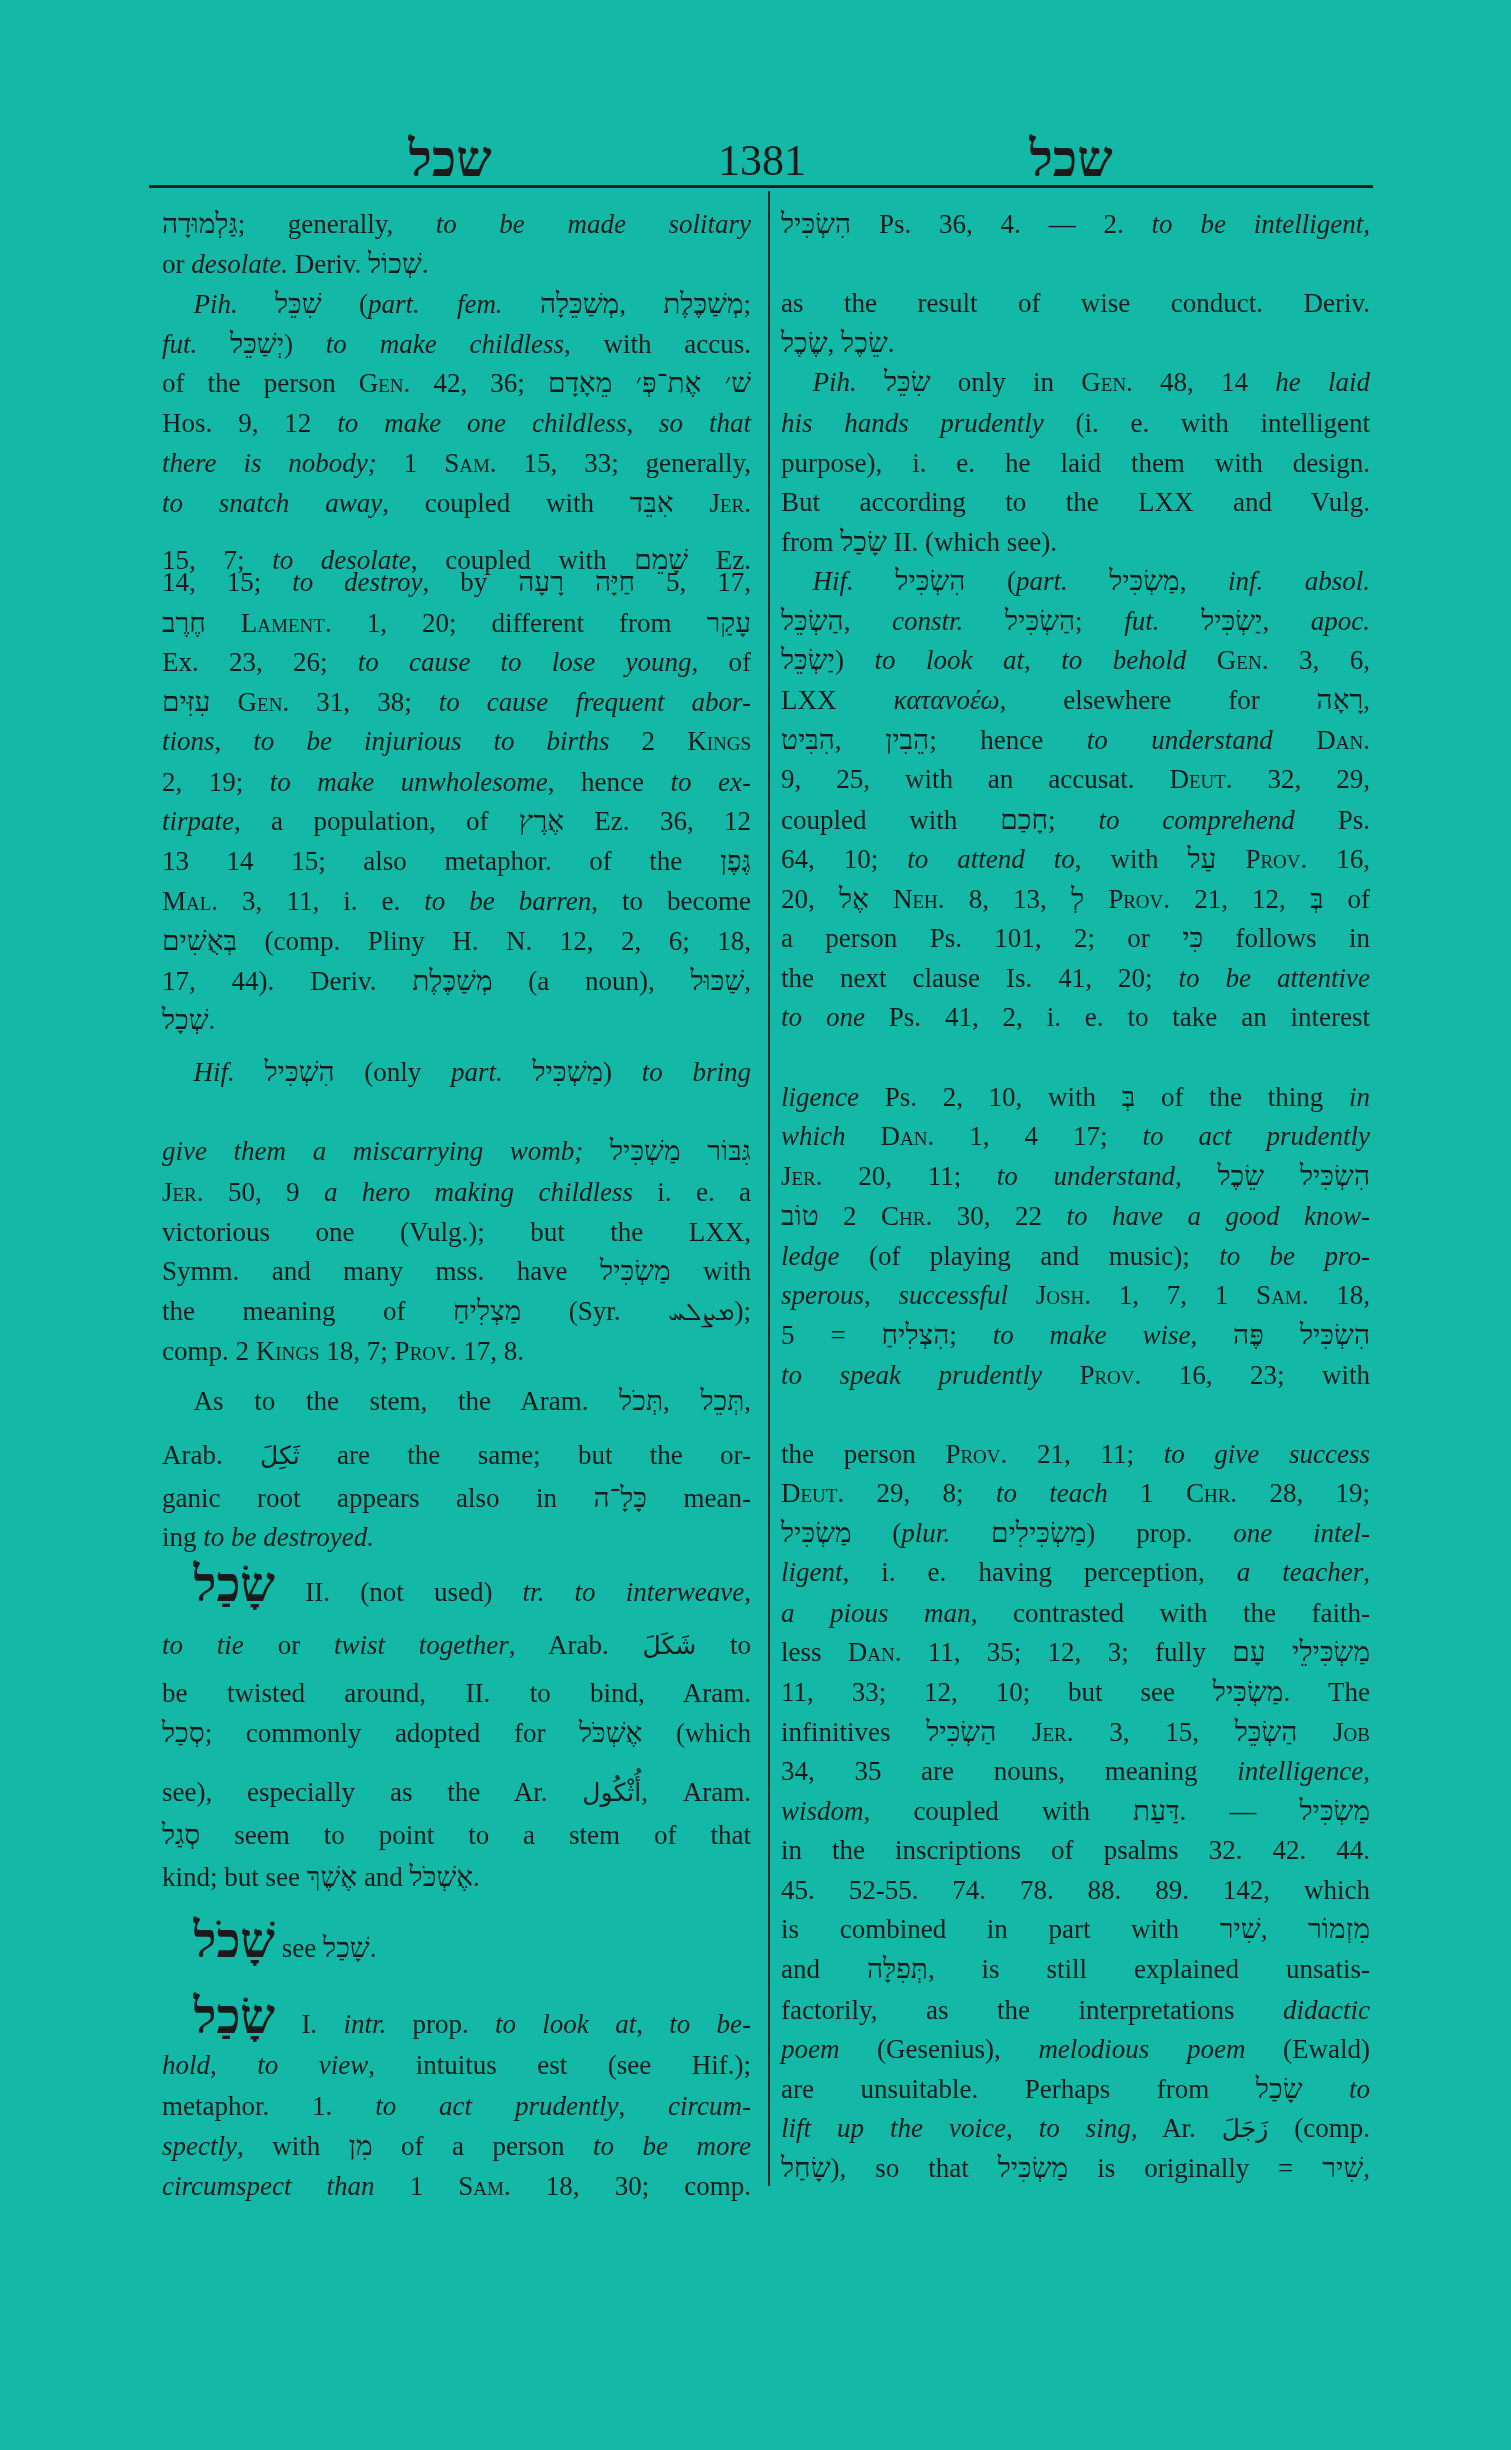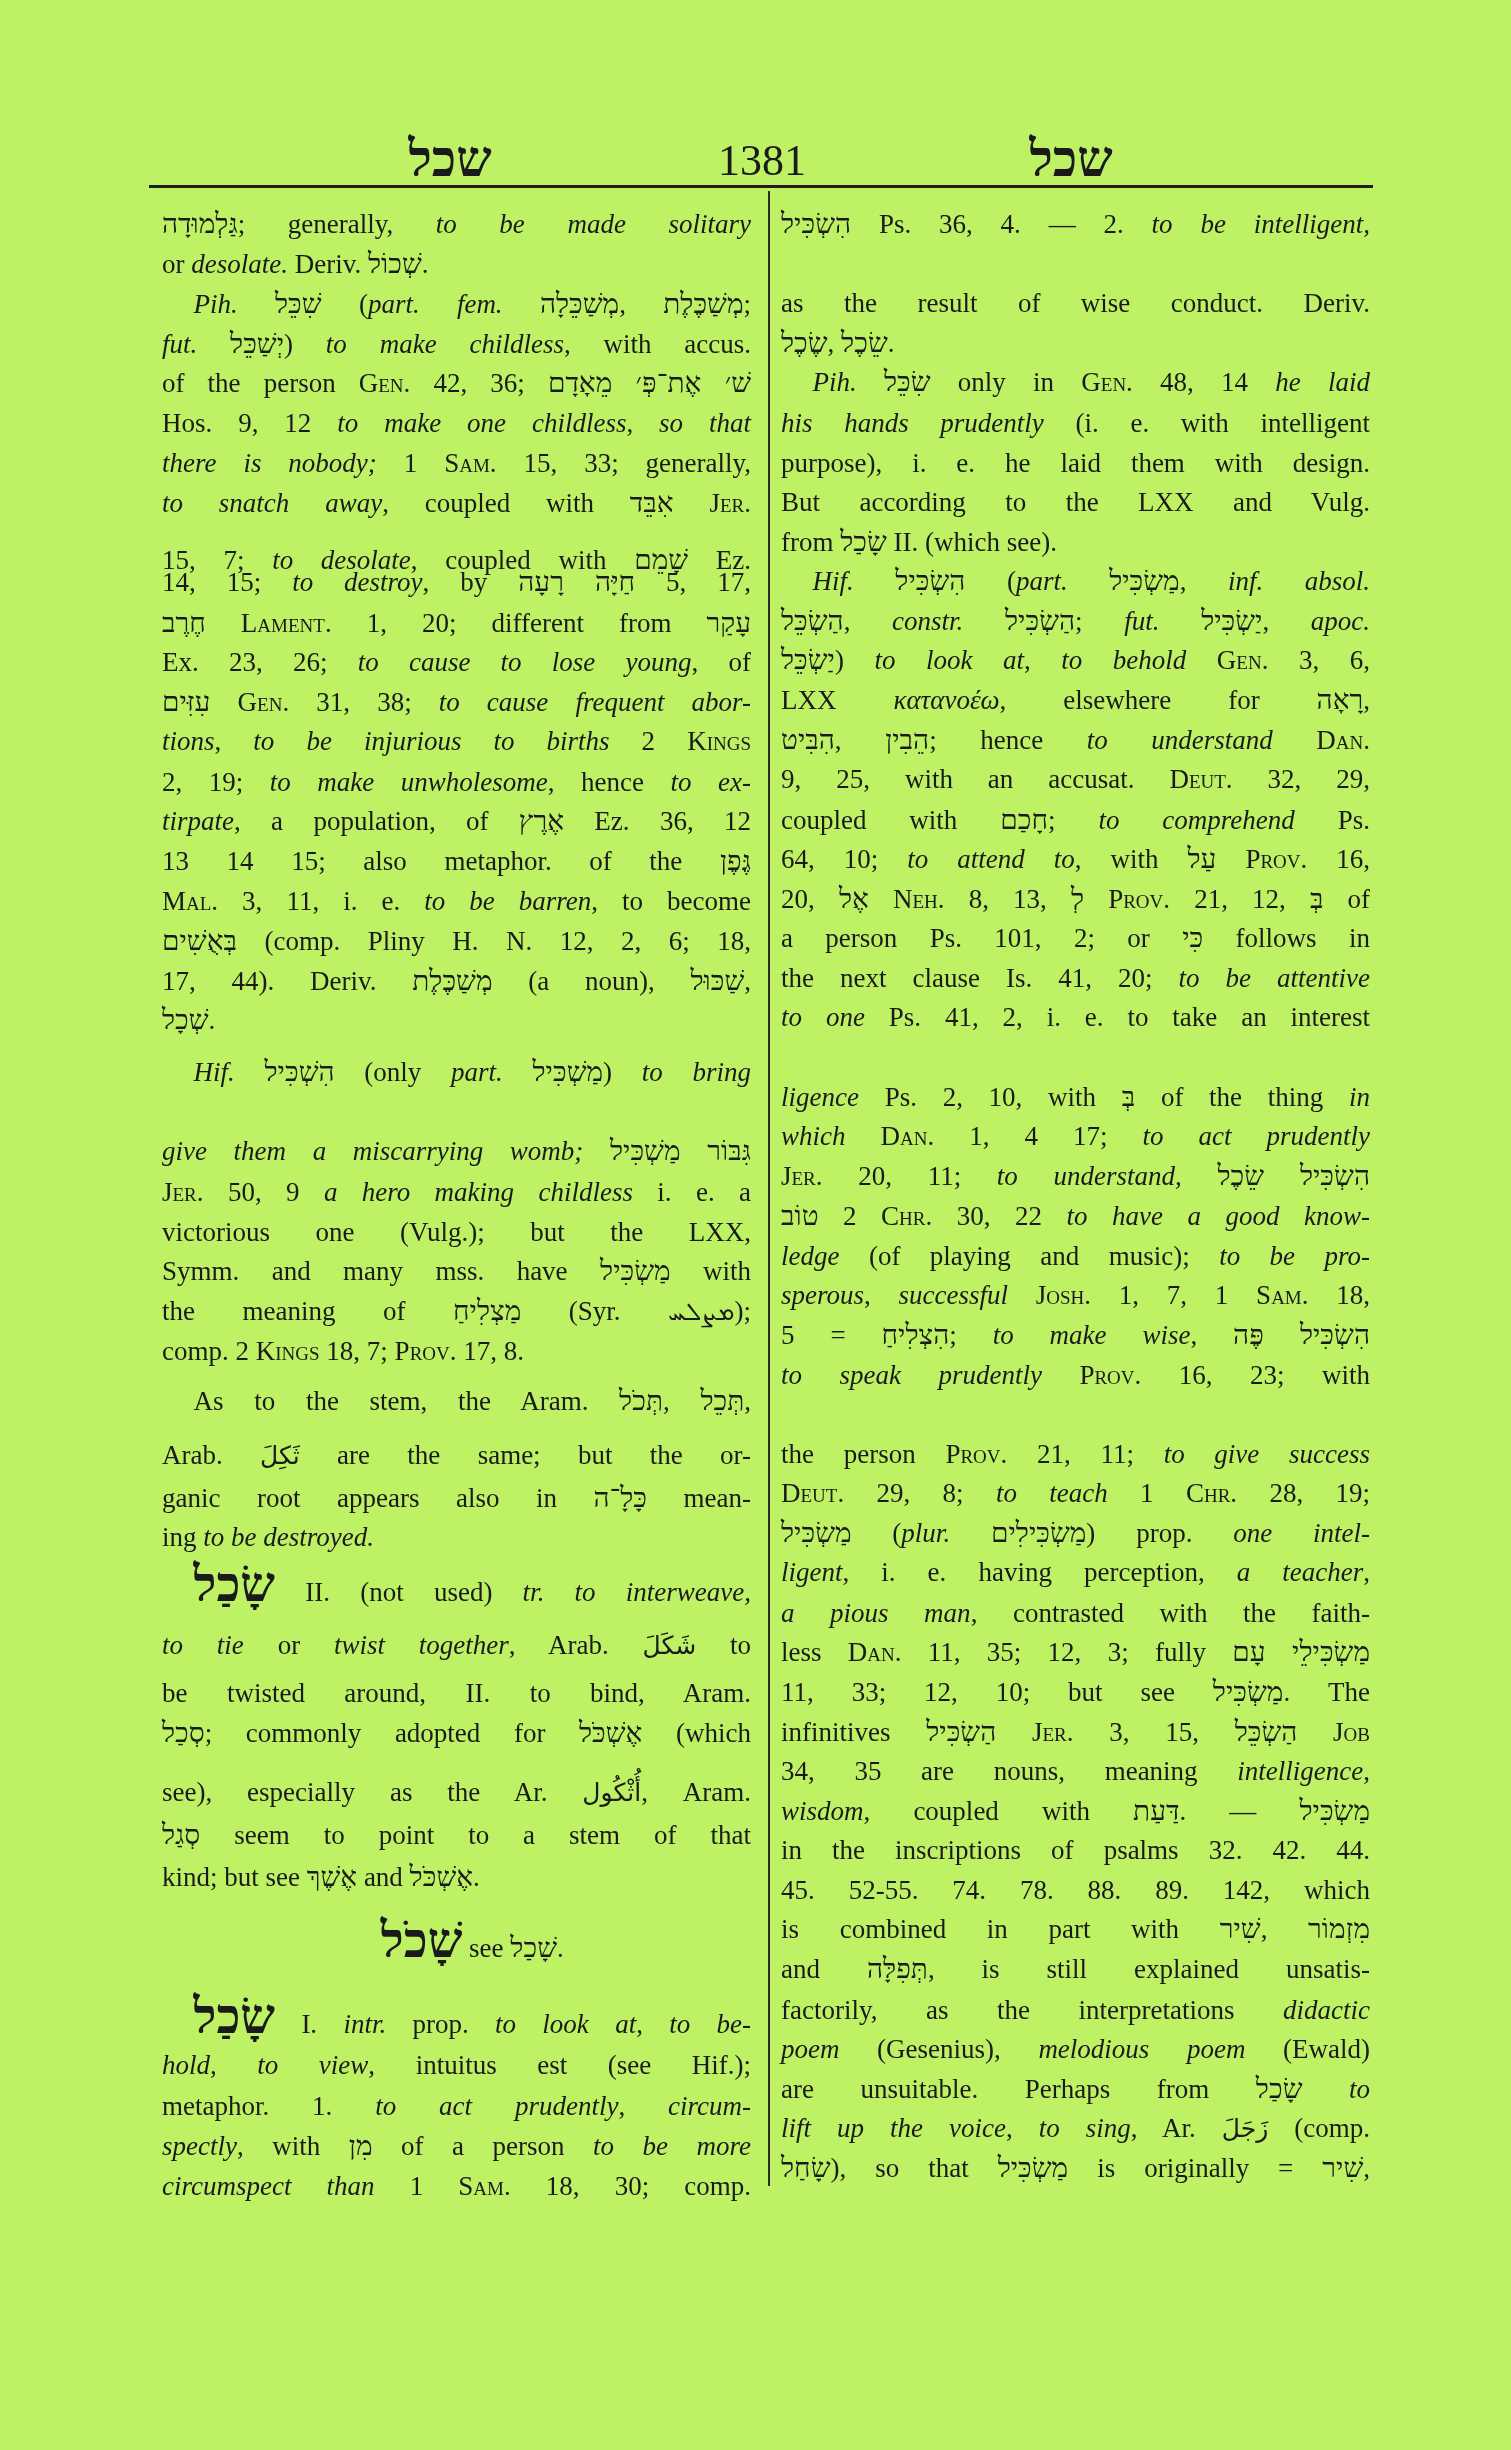--- a/index.html
+++ b/index.html
@@ -1,20 +1,20 @@
 <!DOCTYPE html>
 <html style="font-size:14.4px"><head>
 <meta charset="utf-8">
 <style>
   html, body { margin: 0; padding: 0; background: #ffffff; }
   .page {
     position: relative;
     width: 1512px;
     height: 2450px;
-    background: #bef264;
+    background: #14b8a6;
     color: #1a1a1a;
     font-family: "Liberation Serif", "DejaVu Serif", serif;
     overflow: hidden;
   }
   .rhead {
     position: absolute;
     top: 132px;
     width: 144px;
     text-align: center;
     font-size: 50px;
@@ -60,21 +60,21 @@
     left: 0;
     width: 589px;
     height: 40px;
     line-height: 40px;
     font-size: 27px;
     white-space: normal;
     box-sizing: border-box;
     text-align: left;
   }
   .ln.j { text-align: justify; text-align-last: justify; }
-  .ln.ind { padding-left: 31.5px; text-align: center; }
+  .ln.ind { padding-left: 31.5px; }
   .s-r { }
   .s-i { font-style: italic; }
   .s-sc { font-variant: small-caps; }
   .s-gr { font-style: italic; }
   .s-he {
     font-size: 28px;
     font-family: "Liberation Serif", "DejaVu Sans", serif;
     direction: rtl;
     unicode-bidi: isolate;
   }

